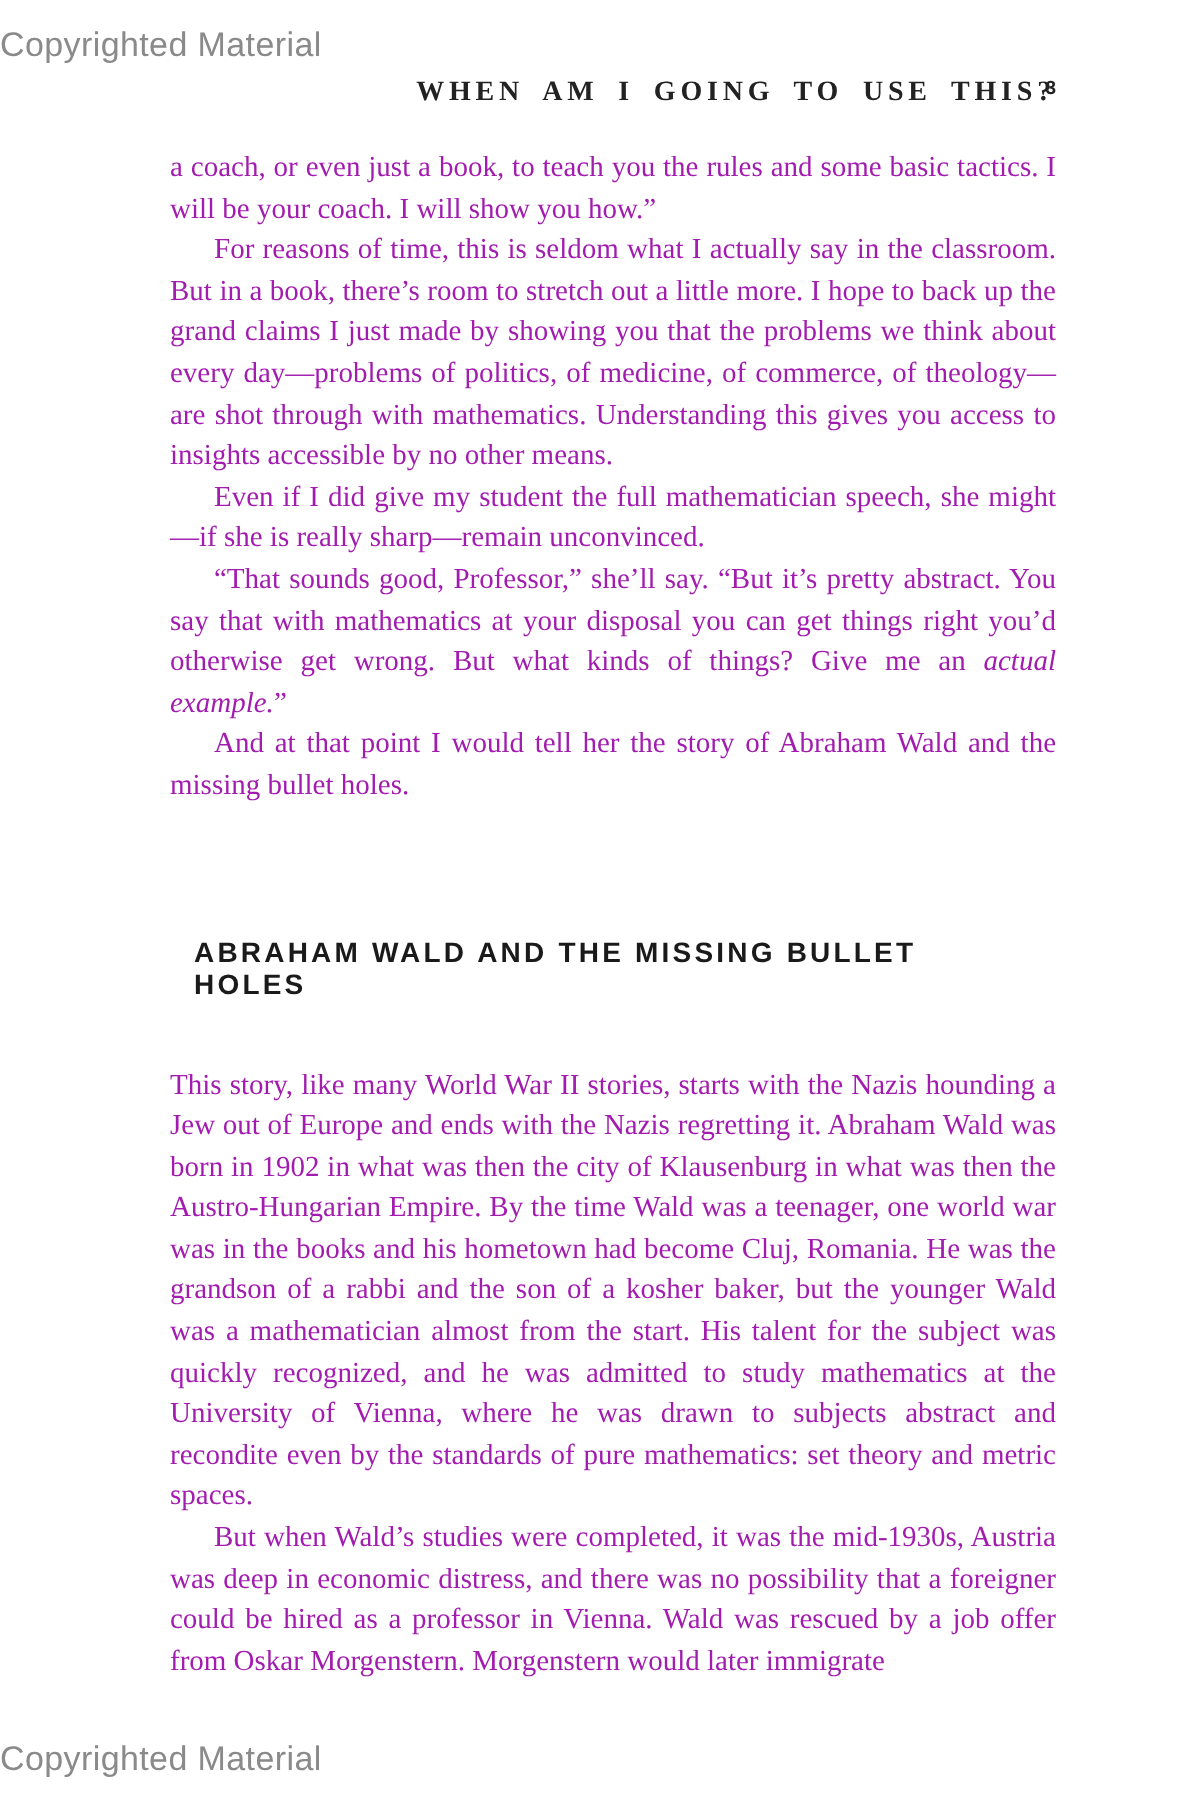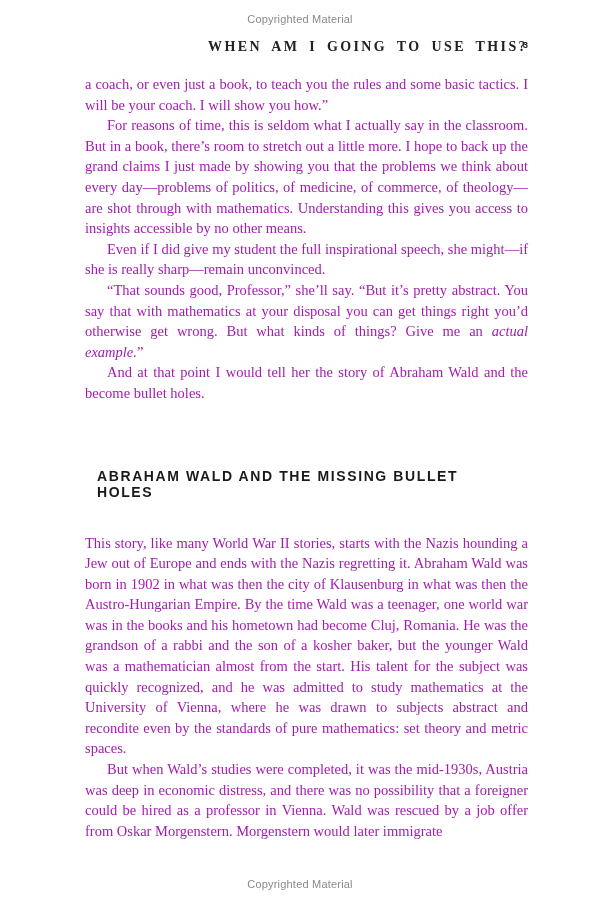--- a/index.html
+++ b/index.html
@@ -15,23 +15,23 @@
     background: #ffffff;
     box-sizing: border-box;
     font-family: "Liberation Serif", "DejaVu Serif", serif;
     color: #1c1c1c;
     overflow: hidden;
   }
   .copyright {
     position: absolute;
     left: 0;
     width: 100%;
-    text-align: center;
+    text-align: left;
     font-family: "Liberation Sans", "DejaVu Sans", sans-serif;
-    font-size: 11px;
+    font-size: 17px;
     color: #8a8a8a;
     letter-spacing: 0.2px;
   }
   .copyright.top { top: 13px; }
   .copyright.bottom { bottom: 16px; }
 
   .running-head-row {
     position: absolute;
     top: 39px;
     left: 85px;
@@ -94,23 +94,23 @@
 
   <div class="running-head-row">
     <span class="running-head">WHEN AM I GOING TO USE THIS?</span>
     <span class="page-number">3</span>
   </div>
 
   <div class="text-column">
     <div id="paras-before">
         <p class="para"><span>a coach, or even just a book, to teach you the rules and some basic tactics. I will be your coach. I will show you how.”</span></p>
         <p class="para indent"><span>For reasons of time, this is seldom what I actually say in the classroom. But in a book, there’s room to stretch out a little more. I hope to back up the grand claims I just made by showing you that the problems we think about every day—problems of politics, of medicine, of commerce, of theology—are shot through with mathematics. Understanding this gives you access to insights accessible by no other means.</span></p>
-        <p class="para indent"><span>Even if I did give my student the full inspirational speech, she might—if she is really sharp—remain unconvinced.</span></p>
+        <p class="para indent"><span>Even if I did give my student the full mathematician speech, she might—if she is really sharp—remain unconvinced.</span></p>
         <p class="para indent"><span>“That sounds good, Professor,” she’ll say. “But it’s pretty abstract. You say that with mathematics at your disposal you can get things right you’d otherwise get wrong. But what kinds of things? Give me an </span><span class="italic">actual example.</span><span>”</span></p>
-        <p class="para indent"><span>And at that point I would tell her the story of Abraham Wald and the become bullet holes.</span></p>
+        <p class="para indent"><span>And at that point I would tell her the story of Abraham Wald and the missing bullet holes.</span></p>
       </div>
 
     <h2 class="section-heading">ABRAHAM WALD AND THE MISSING BULLET HOLES</h2>
 
     <div id="paras-after">
         <p class="para"><span>This story, like many World War II stories, starts with the Nazis hounding a Jew out of Europe and ends with the Nazis regretting it. Abraham Wald was born in 1902 in what was then the city of Klausenburg in what was then the Austro-Hungarian Empire. By the time Wald was a teenager, one world war was in the books and his hometown had become Cluj, Romania. He was the grandson of a rabbi and the son of a kosher baker, but the younger Wald was a mathematician almost from the start. His talent for the subject was quickly recognized, and he was admitted to study mathematics at the University of Vienna, where he was drawn to subjects abstract and recondite even by the standards of pure mathematics: set theory and metric spaces.</span></p>
         <p class="para indent"><span>But when Wald’s studies were completed, it was the mid-1930s, Austria was deep in economic distress, and there was no possibility that a foreigner could be hired as a professor in Vienna. Wald was rescued by a job offer from Oskar Morgenstern. Morgenstern would later immigrate</span></p>
       </div>
   </div>
 

